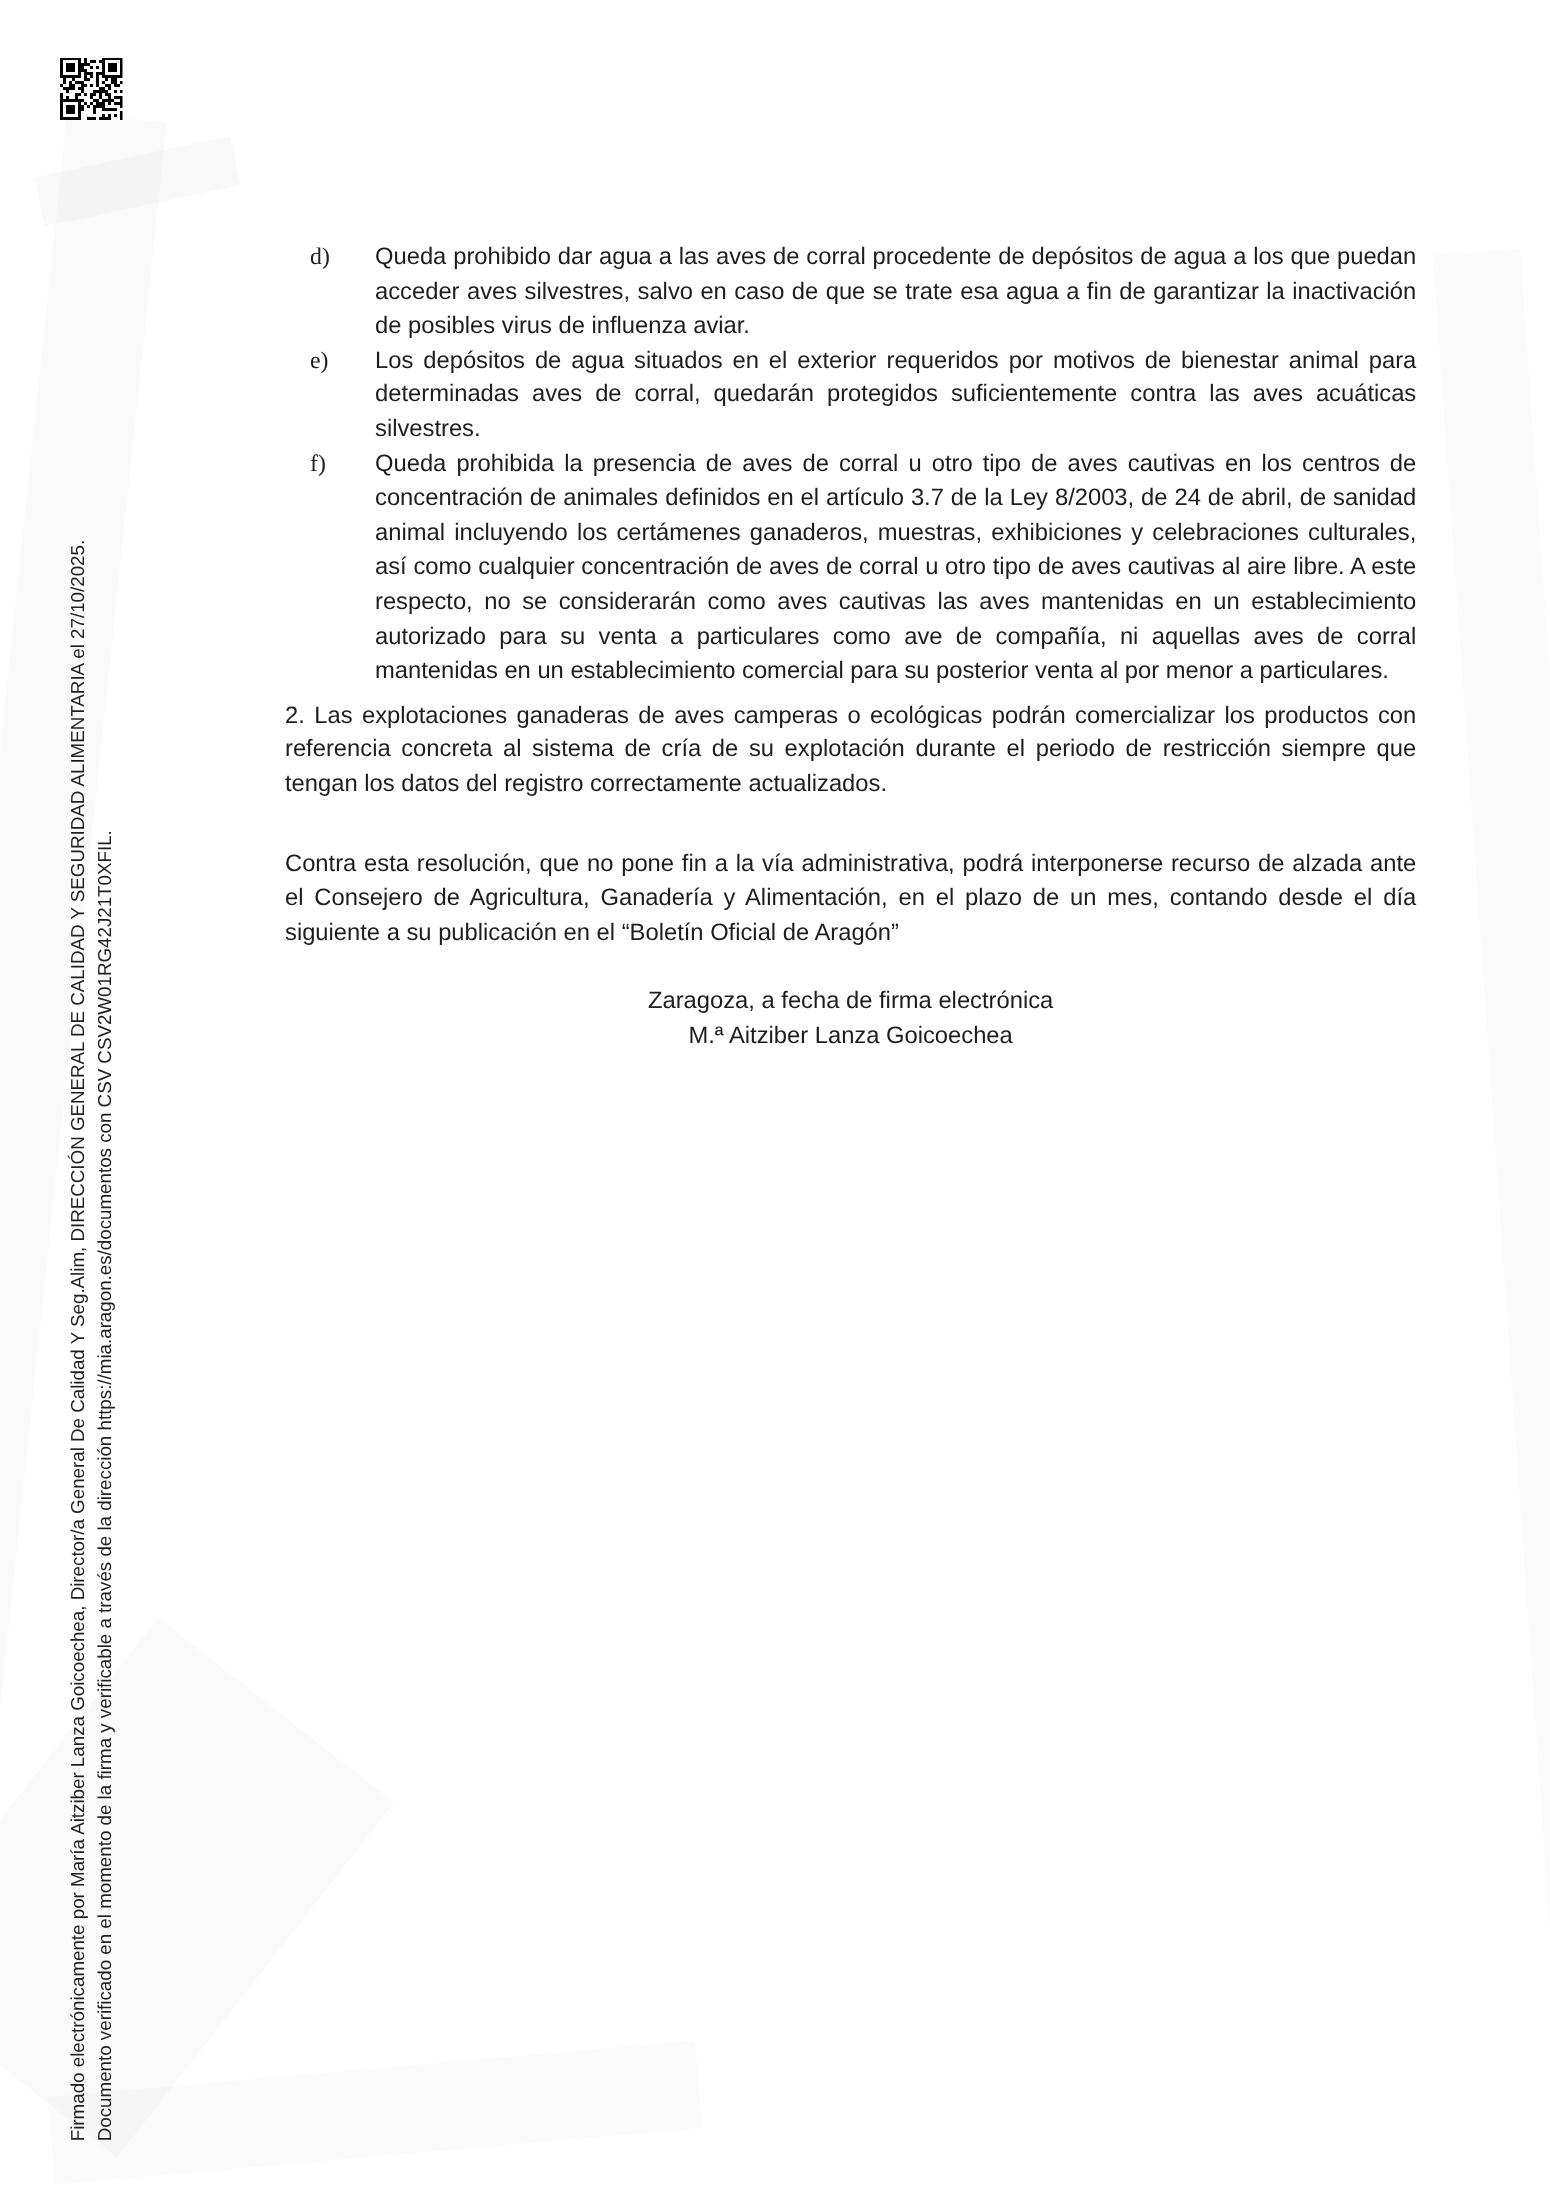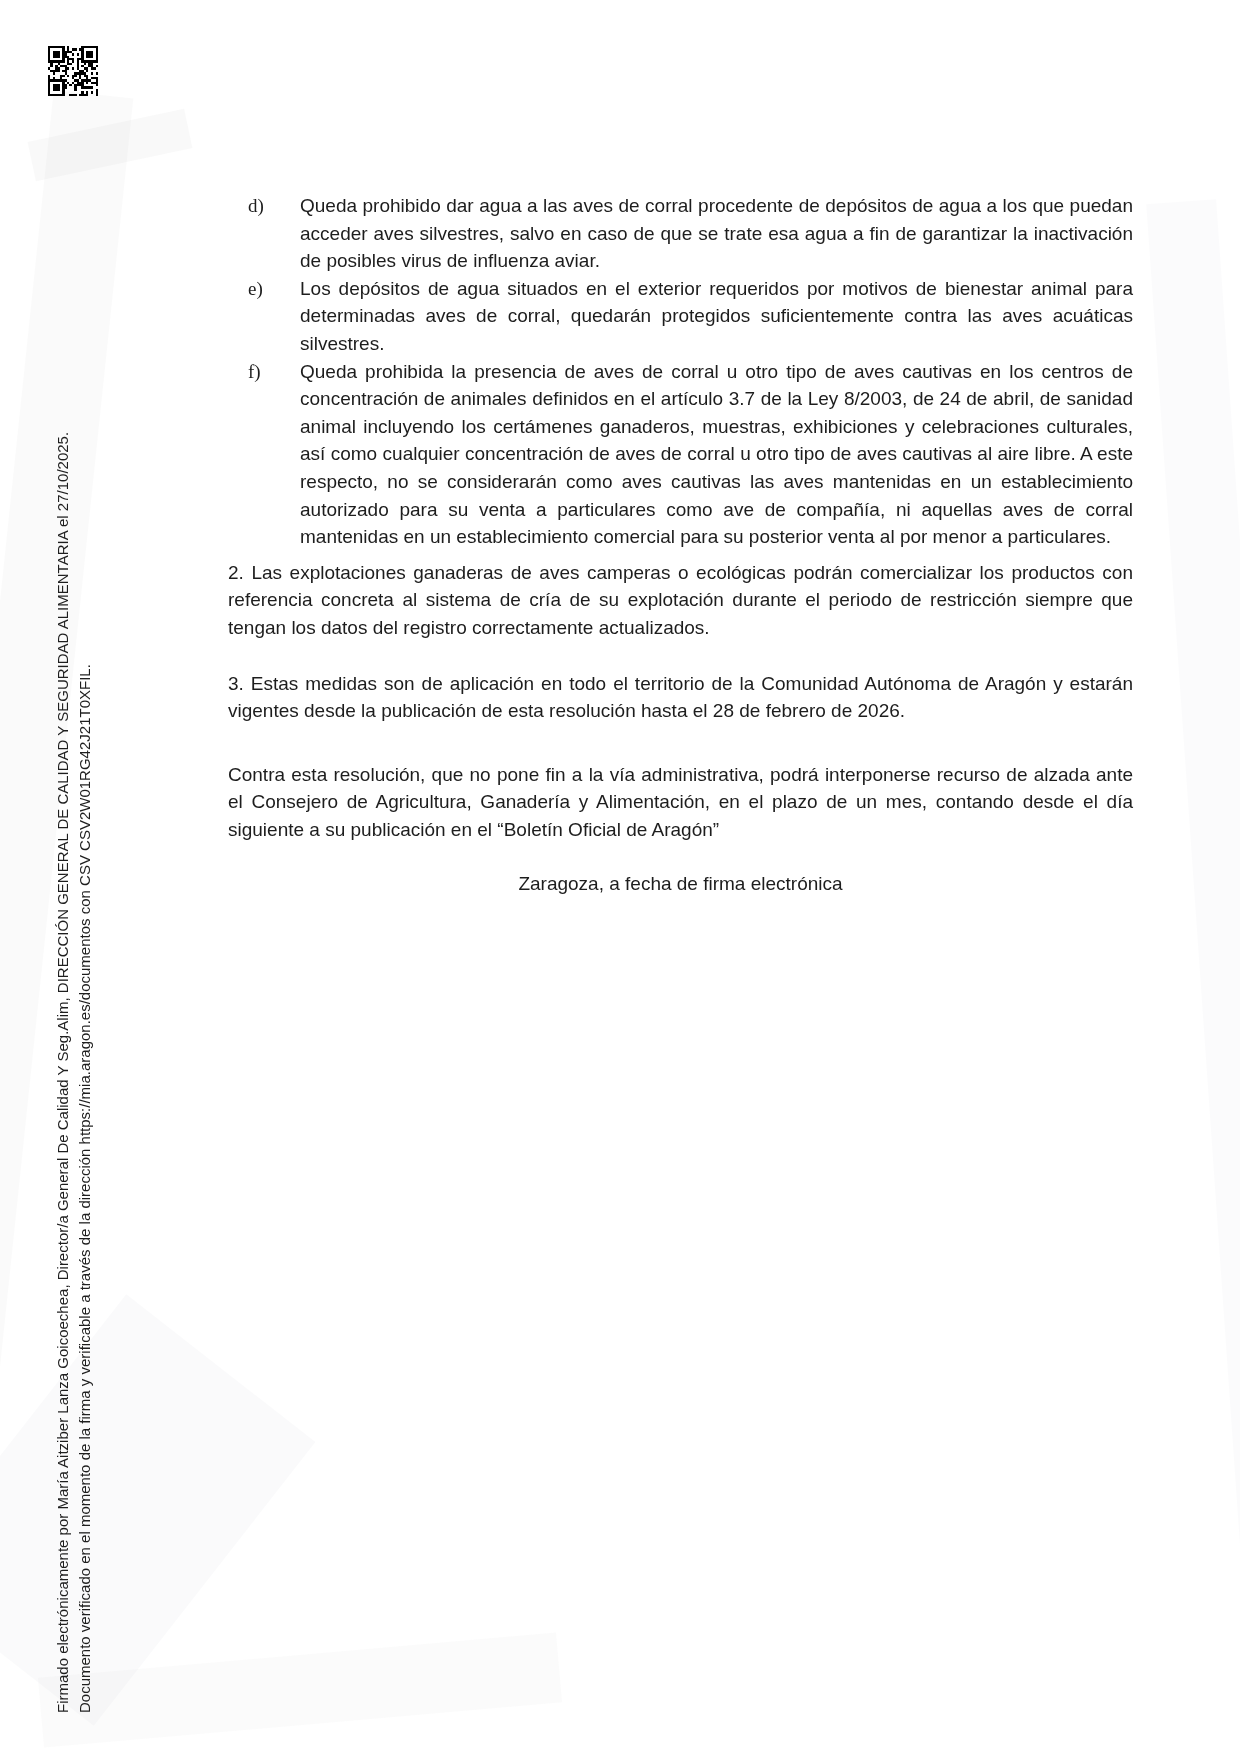--- a/index.html
+++ b/index.html
@@ -212,21 +212,21 @@
     </div>
 
     <div class="li li-indent">
       <div class="li-marker">f)</div>
       <div class="li-body">
         <div>Queda prohibida la presencia de aves de corral u otro tipo de aves cautivas en los centros de concentración de animales definidos en el artículo 3.7 de la Ley 8/2003, de 24 de abril, de sanidad animal incluyendo los certámenes ganaderos, muestras, exhibiciones y celebraciones culturales, así como cualquier concentración de aves de corral u otro tipo de aves cautivas al aire libre. A este respecto, no se considerarán como aves cautivas las aves mantenidas en un establecimiento autorizado para su venta a particulares como ave de compañía, ni aquellas aves de corral mantenidas en un establecimiento comercial para su posterior venta al por menor a particulares.</div>
       </div>
     </div>
 
     <div class="para">2. Las explotaciones ganaderas de aves camperas o ecológicas podrán comercializar los productos con referencia concreta al sistema de cría de su explotación durante el periodo de restricción siempre que tengan los datos del registro correctamente actualizados.</div>
-    <div class="para p3">3. Estas medidas son de aplicación en todo el territorio de la Comunidad Autónoma de Aragón y estarán vigentes desde la publicación de esta resolución hasta el 28 de febrero de 2026.</div>
     <div class="para appeal">Contra esta resolución, que no pone fin a la vía administrativa, podrá interponerse recurso de alzada ante el Consejero de Agricultura, Ganadería y Alimentación, en el plazo de un mes, contando desde el día siguiente a su publicación en el “Boletín Oficial de Aragón”</div>
 
     <div class="sig">
       <div class="sig-line">Zaragoza, a fecha de firma electrónica</div>
+      <div class="sig-line">M.ª Aitziber Lanza Goicoechea</div>
     </div>
 
   </div>
 </div>
 
 </body></html>

